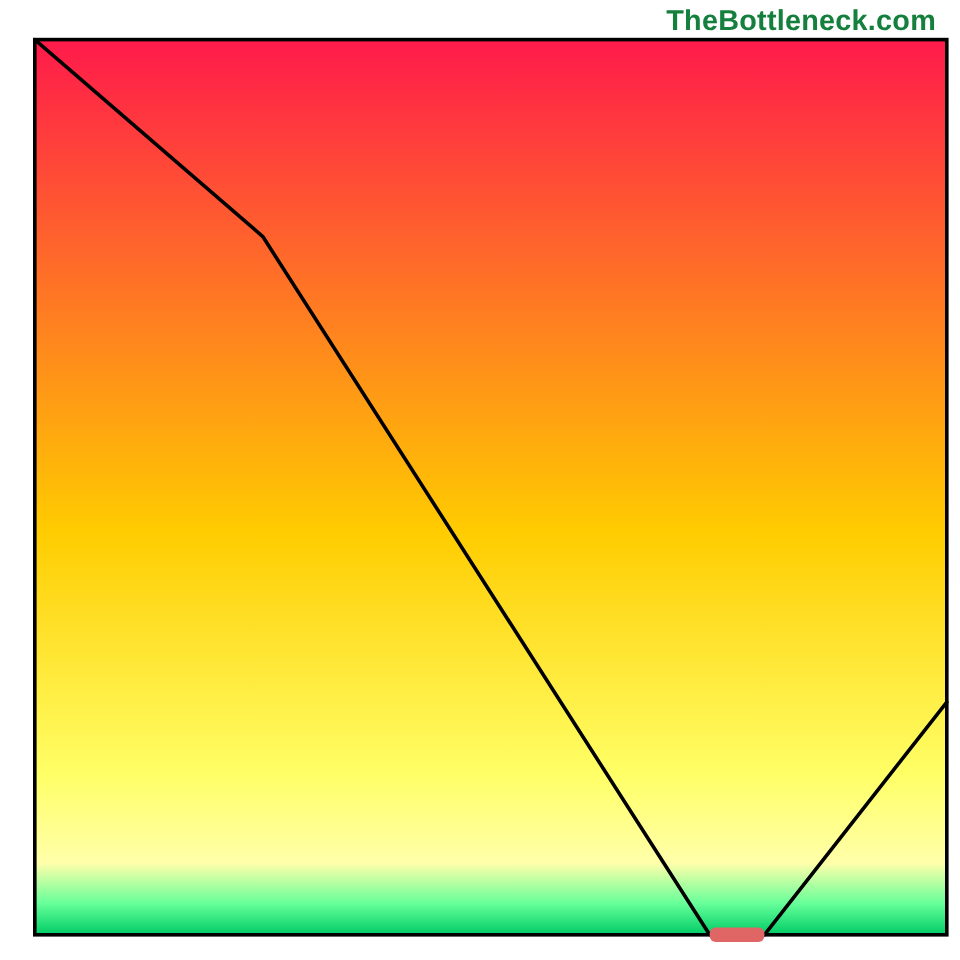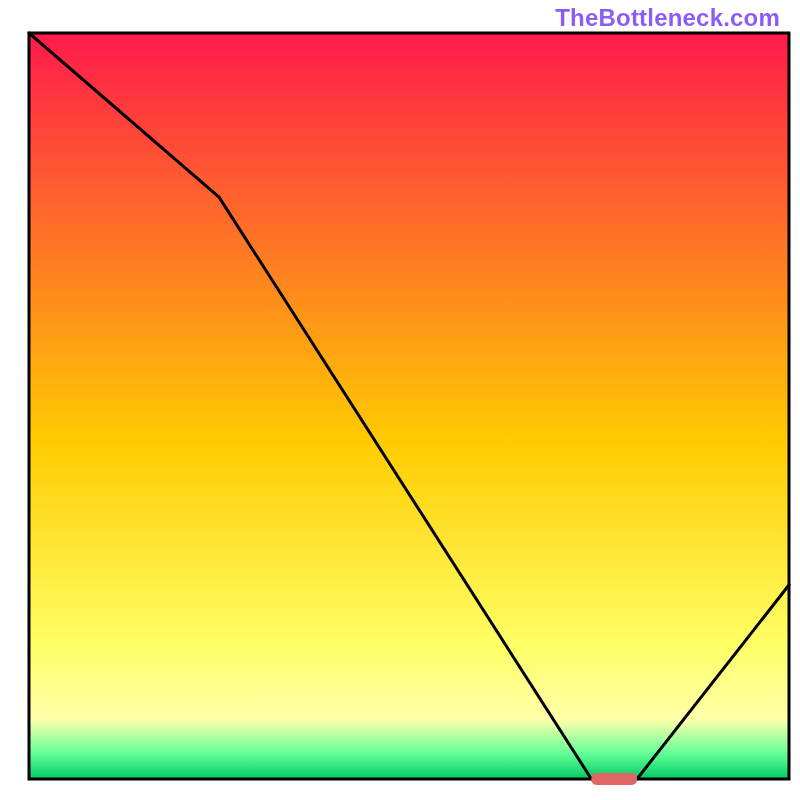--- a/index.html
+++ b/index.html
@@ -15,21 +15,21 @@
     position: relative;
     width: 800px;
     height: 800px;
   }
   .watermark {
     position: absolute;
     top: 4px;
     right: 20px;
     font-size: 24px;
     font-weight: 600;
-    color: #8b5cf6;
+    color: #15803d;
     letter-spacing: 0.2px;
   }
   svg.plot {
     position: absolute;
     top: 0;
     left: 0;
     width: 800px;
     height: 800px;
     display: block;
   }

